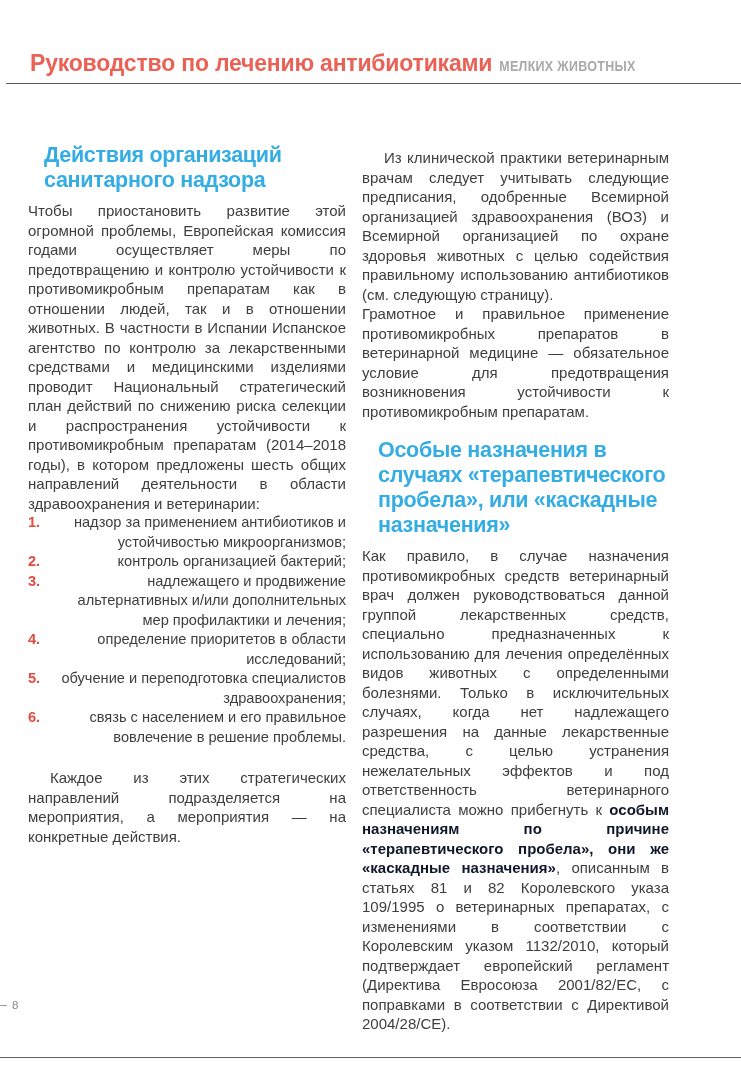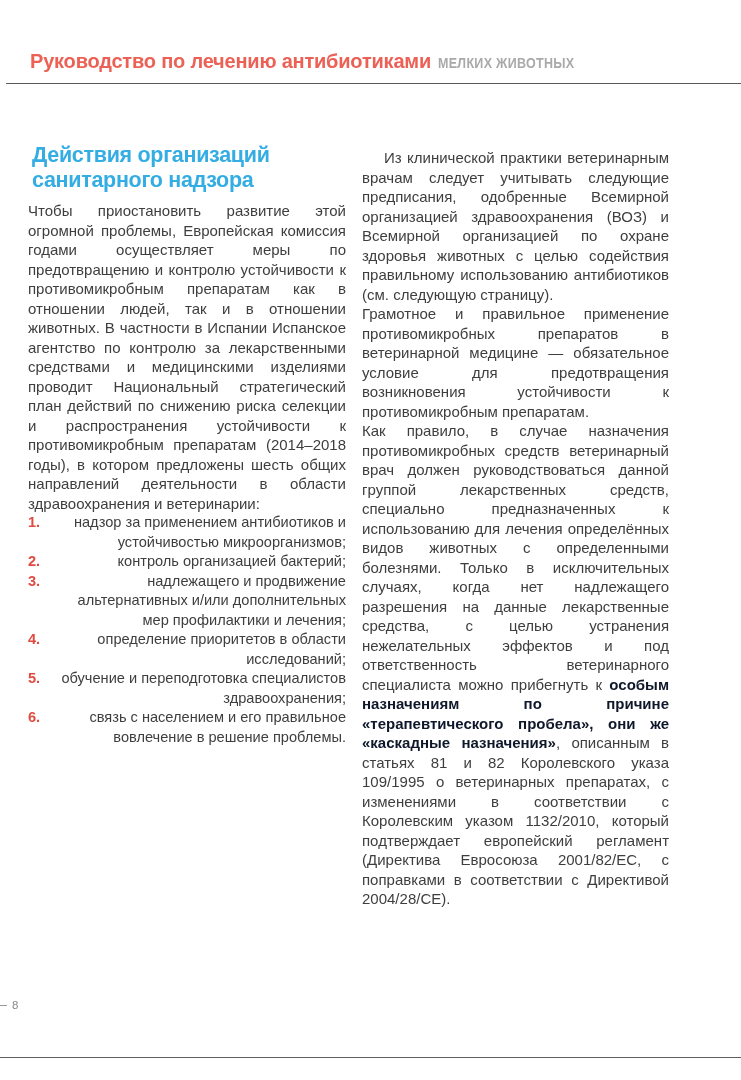--- a/index.html
+++ b/index.html
@@ -6,29 +6,29 @@
   .page{
     position:relative;
     width:741px;height:1080px;
     margin:0 auto;
     background:#ffffff;
     font-family:"Liberation Sans","DejaVu Sans",sans-serif;
     overflow:hidden;
   }
   
   .header{position:absolute;left:30px;top:50px;white-space:nowrap;}
-  .header .title{color:#ec6156;font-size:20px;font-weight:bold;letter-spacing:-0.2px;}
+  .header .title{color:#ec6156;font-size:23px;font-weight:bold;letter-spacing:-0.2px;}
   .header .subtitle{color:#a9a9a9;font-size:12.5px;font-weight:bold;letter-spacing:0.3px;margin-left:7px;transform:scaleY(1.1);display:inline-block;}
   .header-rule{position:absolute;left:6px;right:0;top:83px;height:1px;background:#5a5a5a;}
   
   .columns{position:absolute;left:28px;top:143px;width:641px;display:flex;gap:16px;}
   .col-left{width:318px;flex:0 0 318px;}
   .col-right{width:307px;flex:0 0 307px;}
   h2.blue{
-    margin:0 0 8px 4px;
+    margin:0 0 8px 16px;
     color:#33ade3;
     font-size:21.5px;line-height:25px;
     font-weight:bold;letter-spacing:-0.3px;
   }
   h2.blue.second{margin-top:17px;}
   p.body{
     margin:0;
     color:#3e3e3e;
     font-size:15px;line-height:19.5px;
     text-align:justify;
@@ -90,25 +90,27 @@
         </li>
         <li>
           <span class="num">5.</span>
           <span class="li-text">обучение и переподготовка специалистов здравоохранения;</span>
         </li>
         <li>
           <span class="num">6.</span>
           <span class="li-text">связь с населением и его правильное вовлечение в решение проблемы.</span>
         </li>
       </ol>
+      <p class="body indent big-gap-top">Каждое из этих стратегических направлений подразделяется на мероприятия, а мероприятия — на конкретные действия.</p>
     </div>
 
     <div class="col-right">
       <p class="body indent gap-top">Из клинической практики ветеринарным врачам следует учитывать следующие предписания, одобренные Всемирной организацией здравоохранения (ВОЗ) и Всемирной организацией по охране здоровья животных с целью содействия правильному использованию антибиотиков (см. следующую страницу).</p>
       <p class="body">Грамотное и правильное применение противомикробных препаратов в ветеринарной медицине — обязательное условие для предотвращения возникновения устойчивости к противомикробным препаратам.</p>
+      <h2 class="blue second">Особые назначения в случаях «терапевтического пробела», или «каскадные назначения»</h2>
       <p class="body"><span>Как правило, в случае назначения противомикробных средств ветеринарный врач должен руководствоваться данной группой лекарственных средств, специально предназначенных к использованию для лечения определённых видов животных с определенными болезнями. Только в исключительных случаях, когда нет надлежащего разрешения на данные лекарственные средства, с целью устранения нежелательных эффектов и под ответственность ветеринарного специалиста можно прибегнуть к </span><b class="inline-bold">особым назначениям по причине «терапевтического пробела», они же «каскадные назначения»</b><span>, описанным в статьях 81 и 82 Королевского указа 109/1995 о ветеринарных препаратах, с изменениями в соответствии с Королевским указом 1132/2010, который подтверждает европейский регламент (Директива Евросоюза 2001/82/ЕС, с поправками в соответствии с Директивой 2004/28/СЕ).</span></p>
     </div>
 
   </div>
 
   <div class="footer">
     <span class="dash"></span>
     <span class="page-num">8</span>
   </div>
   <div class="bottom-rule"></div>

